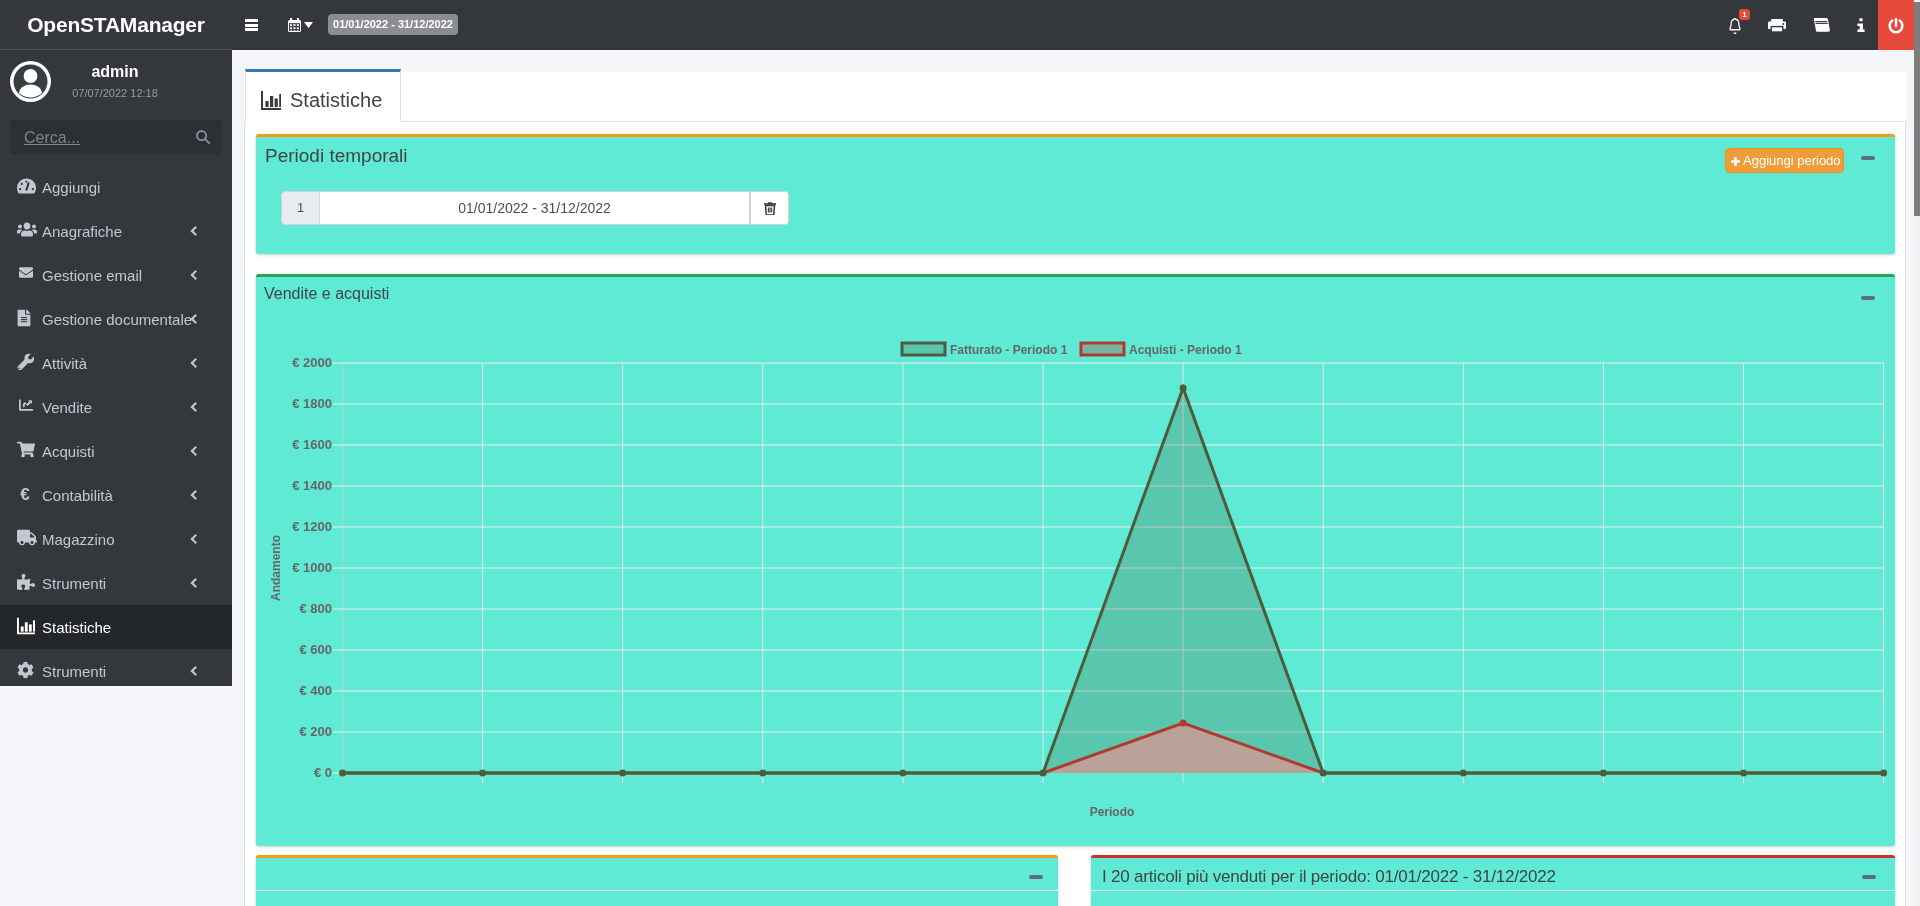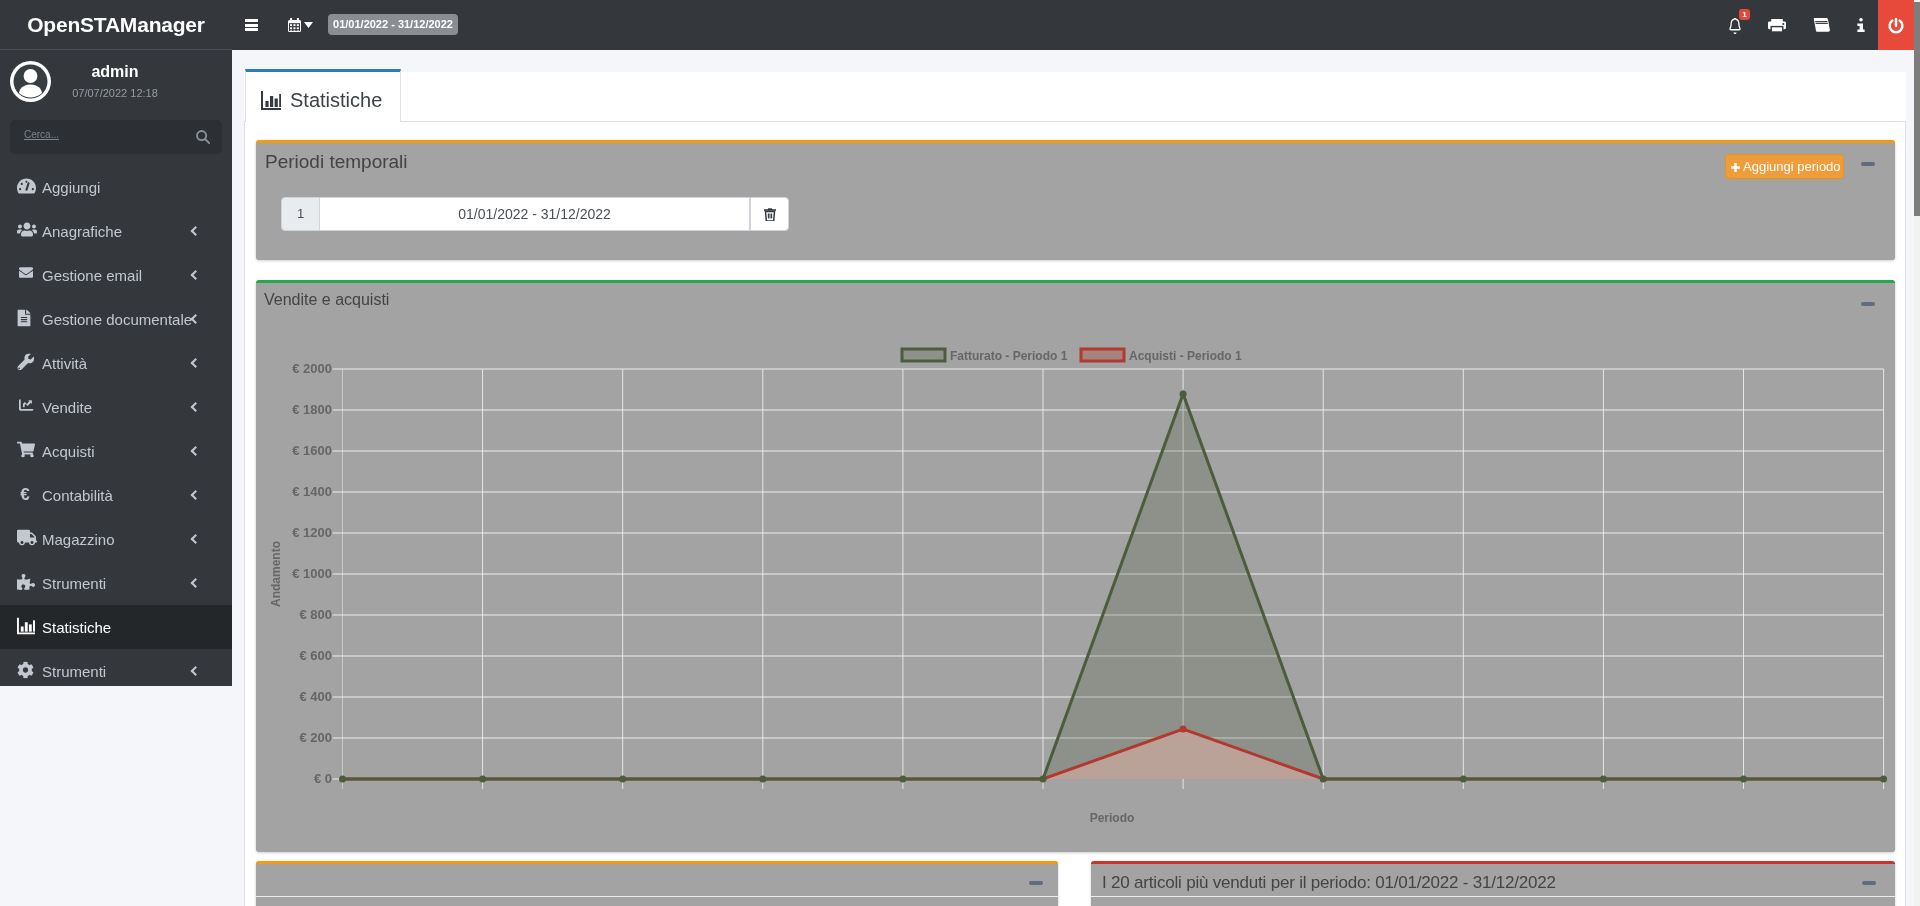--- a/index.html
+++ b/index.html
@@ -15,21 +15,21 @@
 .menuitem .mi { position:absolute; left:17px; top:50%; transform:translateY(-50%); width:19px; height:19px; }
 .menuitem svg { display:block; }
 .chev { position:absolute; right:33px; top:50%; width:7px; height:7px; border-left:2px solid #c2c7d0; border-bottom:2px solid #c2c7d0; transform:translateY(-50%) rotate(45deg); }
 
 #navbar { position:absolute; left:232px; top:0; width:1688px; height:50px; background:#34383c; z-index:4; }
 
 #content { position:absolute; left:232px; top:50px; width:1682px; height:856px; background:#f4f6f9; }
 #panel { position:absolute; left:244px; top:72px; width:1662px; height:834px; background:#fff; border:1px solid #dee2e6; border-bottom:none; z-index:1; }
 #tabrow { position:absolute; left:244px; top:72px; width:1662px; height:50px; background:#fff; border-bottom:1px solid #dee2e6; z-index:2; }
 #tab { position:absolute; left:245px; top:69px; width:156px; height:53px; background:#fff; border-top:3px solid #2d7cb4; border-left:1px solid #dee2e6; border-right:1px solid #dee2e6; z-index:3; }
-.card { position:absolute; background:#a3a3a3; border-radius:3px; box-shadow:0 0 1px rgba(0,0,0,.13), 0 1px 3px rgba(0,0,0,.18); z-index:3;margin-top:6px; }
+.card { position:absolute; background:#5eead4; border-radius:3px; box-shadow:0 0 1px rgba(0,0,0,.13), 0 1px 3px rgba(0,0,0,.18); z-index:3; }
 .minus { position:absolute; width:14px; height:4px; border-radius:2px; background:#5f6b7e; z-index:4; }
 
 #sbtrack { position:absolute; right:0; top:0; width:6px; height:906px; background:#f1f1f1; z-index:50; }
 #sbthumb { position:absolute; right:0; top:2px; width:6px; height:214px; background:#7d7d7d; z-index:51; }
 </style>
 </head>
 <body>
 
 <div id="navbar">
 
@@ -102,21 +102,21 @@
   <svg class="abs" style="left:10px;top:61px" width="41" height="41" viewBox="0 0 41 41">
     <circle cx="20.5" cy="20.5" r="20.5" fill="#fff"></circle>
     <circle cx="20.5" cy="20.5" r="17" fill="#383d42"></circle>
     <circle cx="20.5" cy="15" r="6.9" fill="#fff"></circle>
     <path d="M20.5 23.6 C13.2 23.6 9.3 28.3 9 32 A17 17 0 0 0 32 32 C31.7 28.3 27.8 23.6 20.5 23.6 Z" fill="#fff"></path>
   </svg>
   <div class="abs" style="left:60px;top:63px;width:110px;text-align:center;color:#fff;font-size:16px;font-weight:bold;">admin</div>
   <div class="abs" style="left:60px;top:87px;width:110px;text-align:center;color:#969ca2;font-size:11px;">07/07/2022 12:18</div>
 
   <div class="abs" style="left:10px;top:120px;width:212px;height:34px;background:#2c3034;border-radius:5px;"></div>
-  <div class="abs" style="left:24px;top:129px;color:#7c858d;font-size:10px;text-decoration:underline;">Cerca...</div>
+  <div class="abs" style="left:24px;top:129px;color:#7c858d;font-size:16px;text-decoration:underline;">Cerca...</div>
   <svg class="abs" style="left:196px;top:130px" width="14" height="14" viewBox="0 0 14 14">
       <circle cx="5.6" cy="5.6" r="4.6" fill="none" stroke="#8a9299" stroke-width="1.8"></circle>
       <path d="M9 9 L13.2 13.2" stroke="#8a9299" stroke-width="1.8" stroke-linecap="round"></path>
     </svg>
 
   <div class="menuitem" style="top:165px">
       <span class="mi">
         <svg width="19" height="17" viewBox="0 0 576 512">
           <path fill="#c2c7d0" d="M288 32C128.9 32 0 160.9 0 320c0 52.8 14.3 102.3 39.1 144.8 5.6 9.6 16.3 15.2 27.4 15.2h443c11.1 0 21.8-5.6 27.4-15.2C561.8 422.3 576 372.8 576 320 576 160.9 447.1 32 288 32zm0 64c14.7 0 26.6 10.1 30.3 23.7-1.1 2.3-2.6 4.2-3.5 6.7l-9.2 27.7c-5.1 3.5-11 5.9-17.6 5.9-17.7 0-32-14.3-32-32S270.3 96 288 96zM96 384c-17.7 0-32-14.3-32-32s14.3-32 32-32 32 14.3 32 32-14.3 32-32 32zm48-160c-17.7 0-32-14.3-32-32s14.3-32 32-32 32 14.3 32 32-14.3 32-32 32zm246.8-72.4l-61.3 184c-3.9 11.8-9.2 27.1-9.5 32.4 0 17.7-14.3 32-32 32s-32-14.3-32-32c0-5.3 1.1-10.4 3.2-15 2.2-4.7 66.1-199 66.1-199 4.2-12.6 17.8-19.5 30.4-15.2 12.6 4.2 19.3 17.8 15.1 30.4l19.9-17.6zM480 384c-17.7 0-32-14.3-32-32s14.3-32 32-32 32 14.3 32 32-14.3 32-32 32z"></path>
         </svg>

